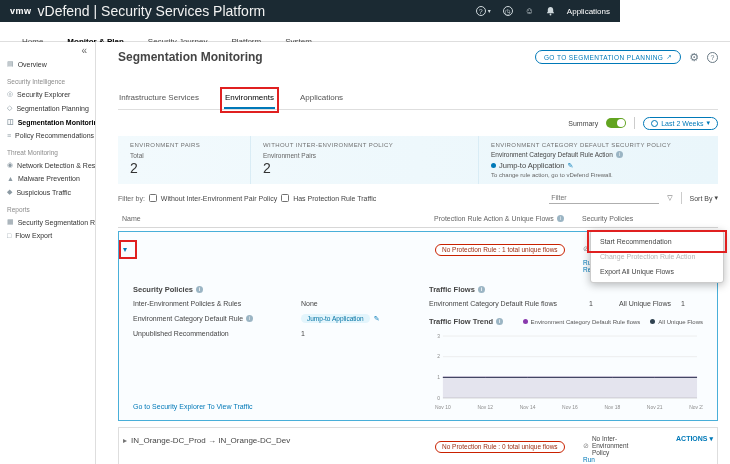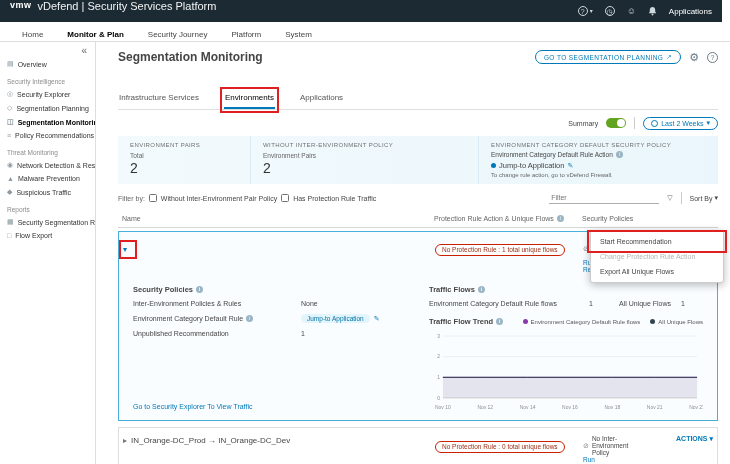--- a/index.html
+++ b/index.html
@@ -4,35 +4,35 @@
 <style>
   :root{
     --accent:#0079b8; --toggle-on:#62a420; --danger:#c92100;
     --header-bg:#1b2a33; --band-bg:#eaf6fb; --annotation:#e02020;
   }
   *{box-sizing:border-box;margin:0;padding:0;}
   body{font-family:"Liberation Sans",sans-serif;background:#fff;}
   .screen{position:relative;width:730px;height:464px;background:#fff;overflow:hidden;}
 
   
-  .top-header{position:absolute;left:0;top:0;width:722px;height:22px;background:var(--header-bg);
-    display:flex;padding:0 10px;color:#fff;}
+  .top-header{position:absolute;left:0;top:0;width:620px;height:22px;background:var(--header-bg);
+    display:flex;align-items:center;padding:0 10px;color:#fff;}
   .logo{font-weight:bold;font-size:9px;letter-spacing:.5px;margin-right:6px;color:#fff;}
-  .app-title{font-size:11px;color:#f2f2f2;}
+  .app-title{font-size:14px;color:#f2f2f2;}
   .hdr-right{margin-left:auto;display:flex;align-items:center;gap:12px;color:#cfd8dc;}
   .hdr-ic{font-size:9px;line-height:10px;display:inline-flex;align-items:center;gap:2px;cursor:pointer;}
   .circ-q{display:inline-block;width:10px;height:10px;border:1px solid #cfd8dc;border-radius:50%;
     font-size:7px;text-align:center;line-height:9px;}
   .caret{font-size:6px;}
   .hdr-user{font-size:8px;color:#fff;}
 
   
   .main-nav{position:absolute;left:0;top:22px;width:730px;height:20px;background:#fff;
     border-bottom:1px solid #dedede;display:flex;align-items:stretch;padding-left:10px;}
-  .nav-item{font-size:8px;color:#454545;display:flex;align-items:center;padding:12px 12px;cursor:pointer;}
+  .nav-item{font-size:8px;color:#454545;display:flex;align-items:center;padding:12px 12px;cursor:pointer;margin-top:7px;}
   .nav-item.active{border-bottom:3px solid var(--accent);font-weight:bold;color:#000;}
 
   
   .sidebar{position:absolute;left:0;top:42px;width:96px;bottom:0;background:#fff;border-right:1px solid #dedede;overflow:hidden;}
   .collapse-row{text-align:right;padding:3px 8px 1px;color:#666;font-size:10px;cursor:pointer;}
   .side-item{display:flex;align-items:center;gap:4px;padding:3px 7px;font-size:7px;color:#333;cursor:pointer;white-space:nowrap;overflow:hidden;}
   .side-item .ic{font-size:7px;color:#8c9aa3;flex:0 0 auto;}
   .side-item.active{font-weight:bold;color:#000;}
   .side-group-title{padding:7px 7px 2px;font-size:6.5px;color:#8c8c8c;white-space:nowrap;overflow:hidden;}
 

